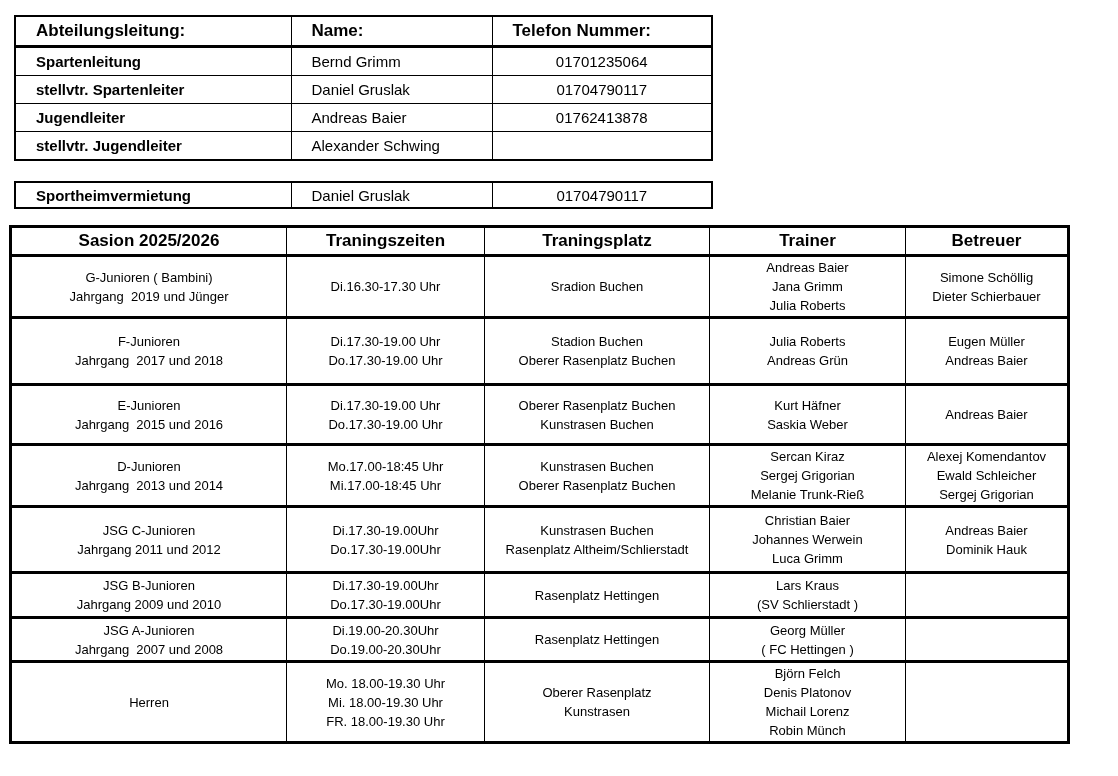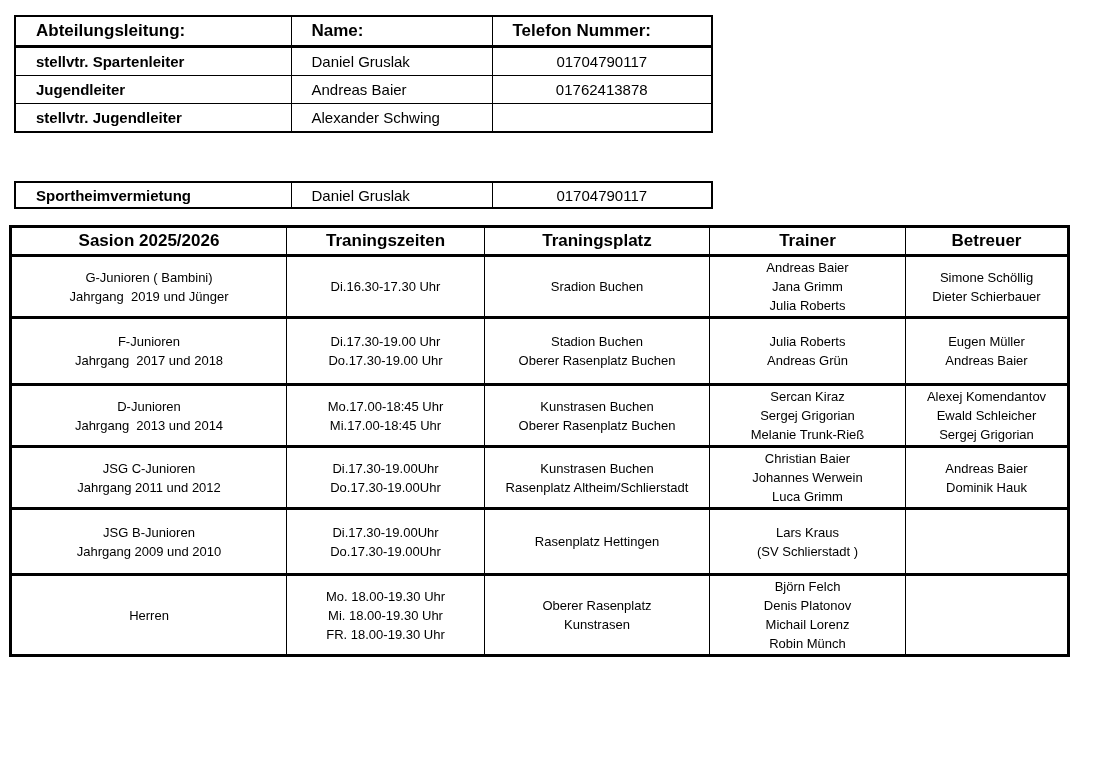--- a/index.html
+++ b/index.html
@@ -109,20 +109,25 @@
     <colgroup>
       <col style="width:276px">
       <col style="width:201px">
       <col style="width:220px">
     </colgroup>
     <tbody>
         <tr class="hdr">
       <td>Abteilungsleitung:</td>
       <td>Name:</td>
       <td>Telefon Nummer:</td>
+    </tr>
+    <tr>
+      <td class="role">Spartenleitung</td>
+      <td>Bernd Grimm</td>
+      <td class="phone">01701235064</td>
     </tr>
     <tr>
       <td class="role">stellvtr. Spartenleiter</td>
       <td>Daniel Gruslak</td>
       <td class="phone">01704790117</td>
     </tr>
     <tr>
       <td class="role">Jugendleiter</td>
       <td>Andreas Baier</td>
       <td class="phone">01762413878</td>
@@ -183,20 +188,31 @@
       <td>Di.17.30-19.00 Uhr
 Do.17.30-19.00 Uhr</td>
       <td>Stadion Buchen
 Oberer Rasenplatz Buchen</td>
       <td>Julia Roberts
 Andreas Grün</td>
       <td>Eugen Müller
 Andreas Baier</td>
     </tr>
     <tr>
+      <td>E-Junioren
+Jahrgang  2015 und 2016</td>
+      <td>Di.17.30-19.00 Uhr
+Do.17.30-19.00 Uhr</td>
+      <td>Oberer Rasenplatz Buchen
+Kunstrasen Buchen</td>
+      <td>Kurt Häfner
+Saskia Weber</td>
+      <td>Andreas Baier</td>
+    </tr>
+    <tr>
       <td>D-Junioren
 Jahrgang  2013 und 2014</td>
       <td>Mo.17.00-18:45 Uhr
 Mi.17.00-18:45 Uhr</td>
       <td>Kunstrasen Buchen
 Oberer Rasenplatz Buchen</td>
       <td>Sercan Kiraz
 Sergej Grigorian
 Melanie Trunk-Rieß</td>
       <td>Alexej Komendantov
@@ -220,20 +236,30 @@
       <td>JSG B-Junioren
 Jahrgang 2009 und 2010</td>
       <td>Di.17.30-19.00Uhr
 Do.17.30-19.00Uhr</td>
       <td>Rasenplatz Hettingen</td>
       <td>Lars Kraus
 (SV Schlierstadt )</td>
       <td></td>
     </tr>
     <tr>
+      <td>JSG A-Junioren
+Jahrgang  2007 und 2008</td>
+      <td>Di.19.00-20.30Uhr
+Do.19.00-20.30Uhr</td>
+      <td>Rasenplatz Hettingen</td>
+      <td>Georg Müller
+( FC Hettingen )</td>
+      <td></td>
+    </tr>
+    <tr>
       <td>Herren</td>
       <td>Mo. 18.00-19.30 Uhr
 Mi. 18.00-19.30 Uhr
 FR. 18.00-19.30 Uhr</td>
       <td>Oberer Rasenplatz
 Kunstrasen</td>
       <td>Björn Felch
 Denis Platonov
 Michail Lorenz
 Robin Münch</td>

